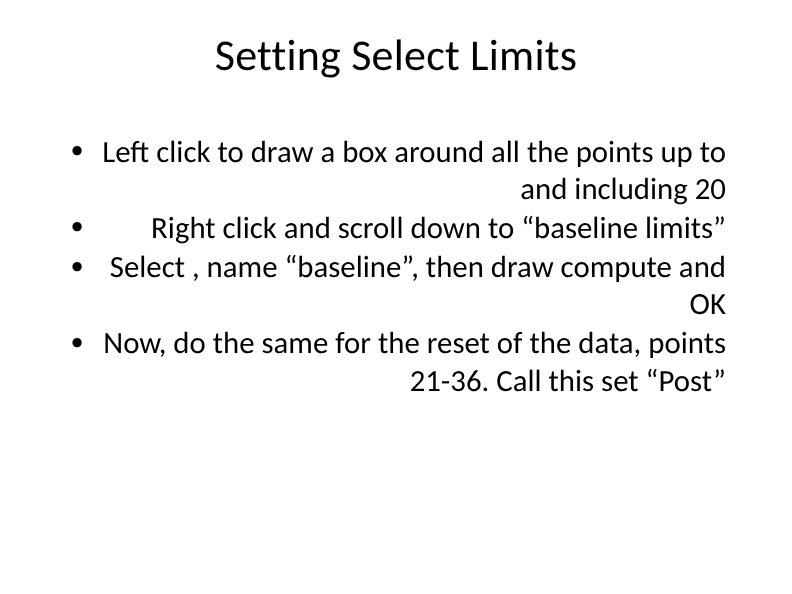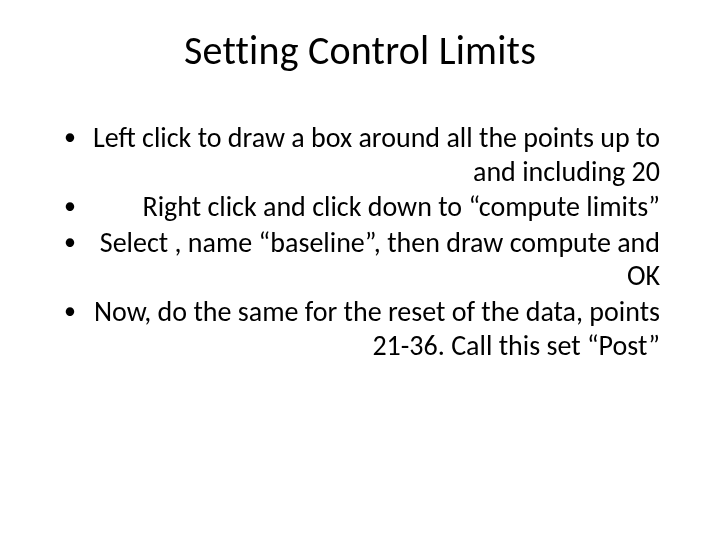--- a/index.html
+++ b/index.html
@@ -35,20 +35,20 @@
       position: absolute;
       left: 4px;
       top: 0;
       font-size: 24px;
       line-height: 1.35;
     }
   </style>
 </head>
 <body>
 
-<h1 class="title">Setting Control Limits</h1>
+<h1 class="title">Setting Select Limits</h1>
 
 <ul class="bullets">
   <li>Left click to draw a box around all the points up to and including 20</li>
-  <li>Right click and click down to “compute limits”</li>
+  <li>Right click and scroll down to “baseline limits”</li>
   <li>Select , name “baseline”, then draw compute and OK</li>
   <li>Now, do the same for the reset of the data, points 21-36. Call this set “Post”</li>
 </ul>
 
 </body></html>

